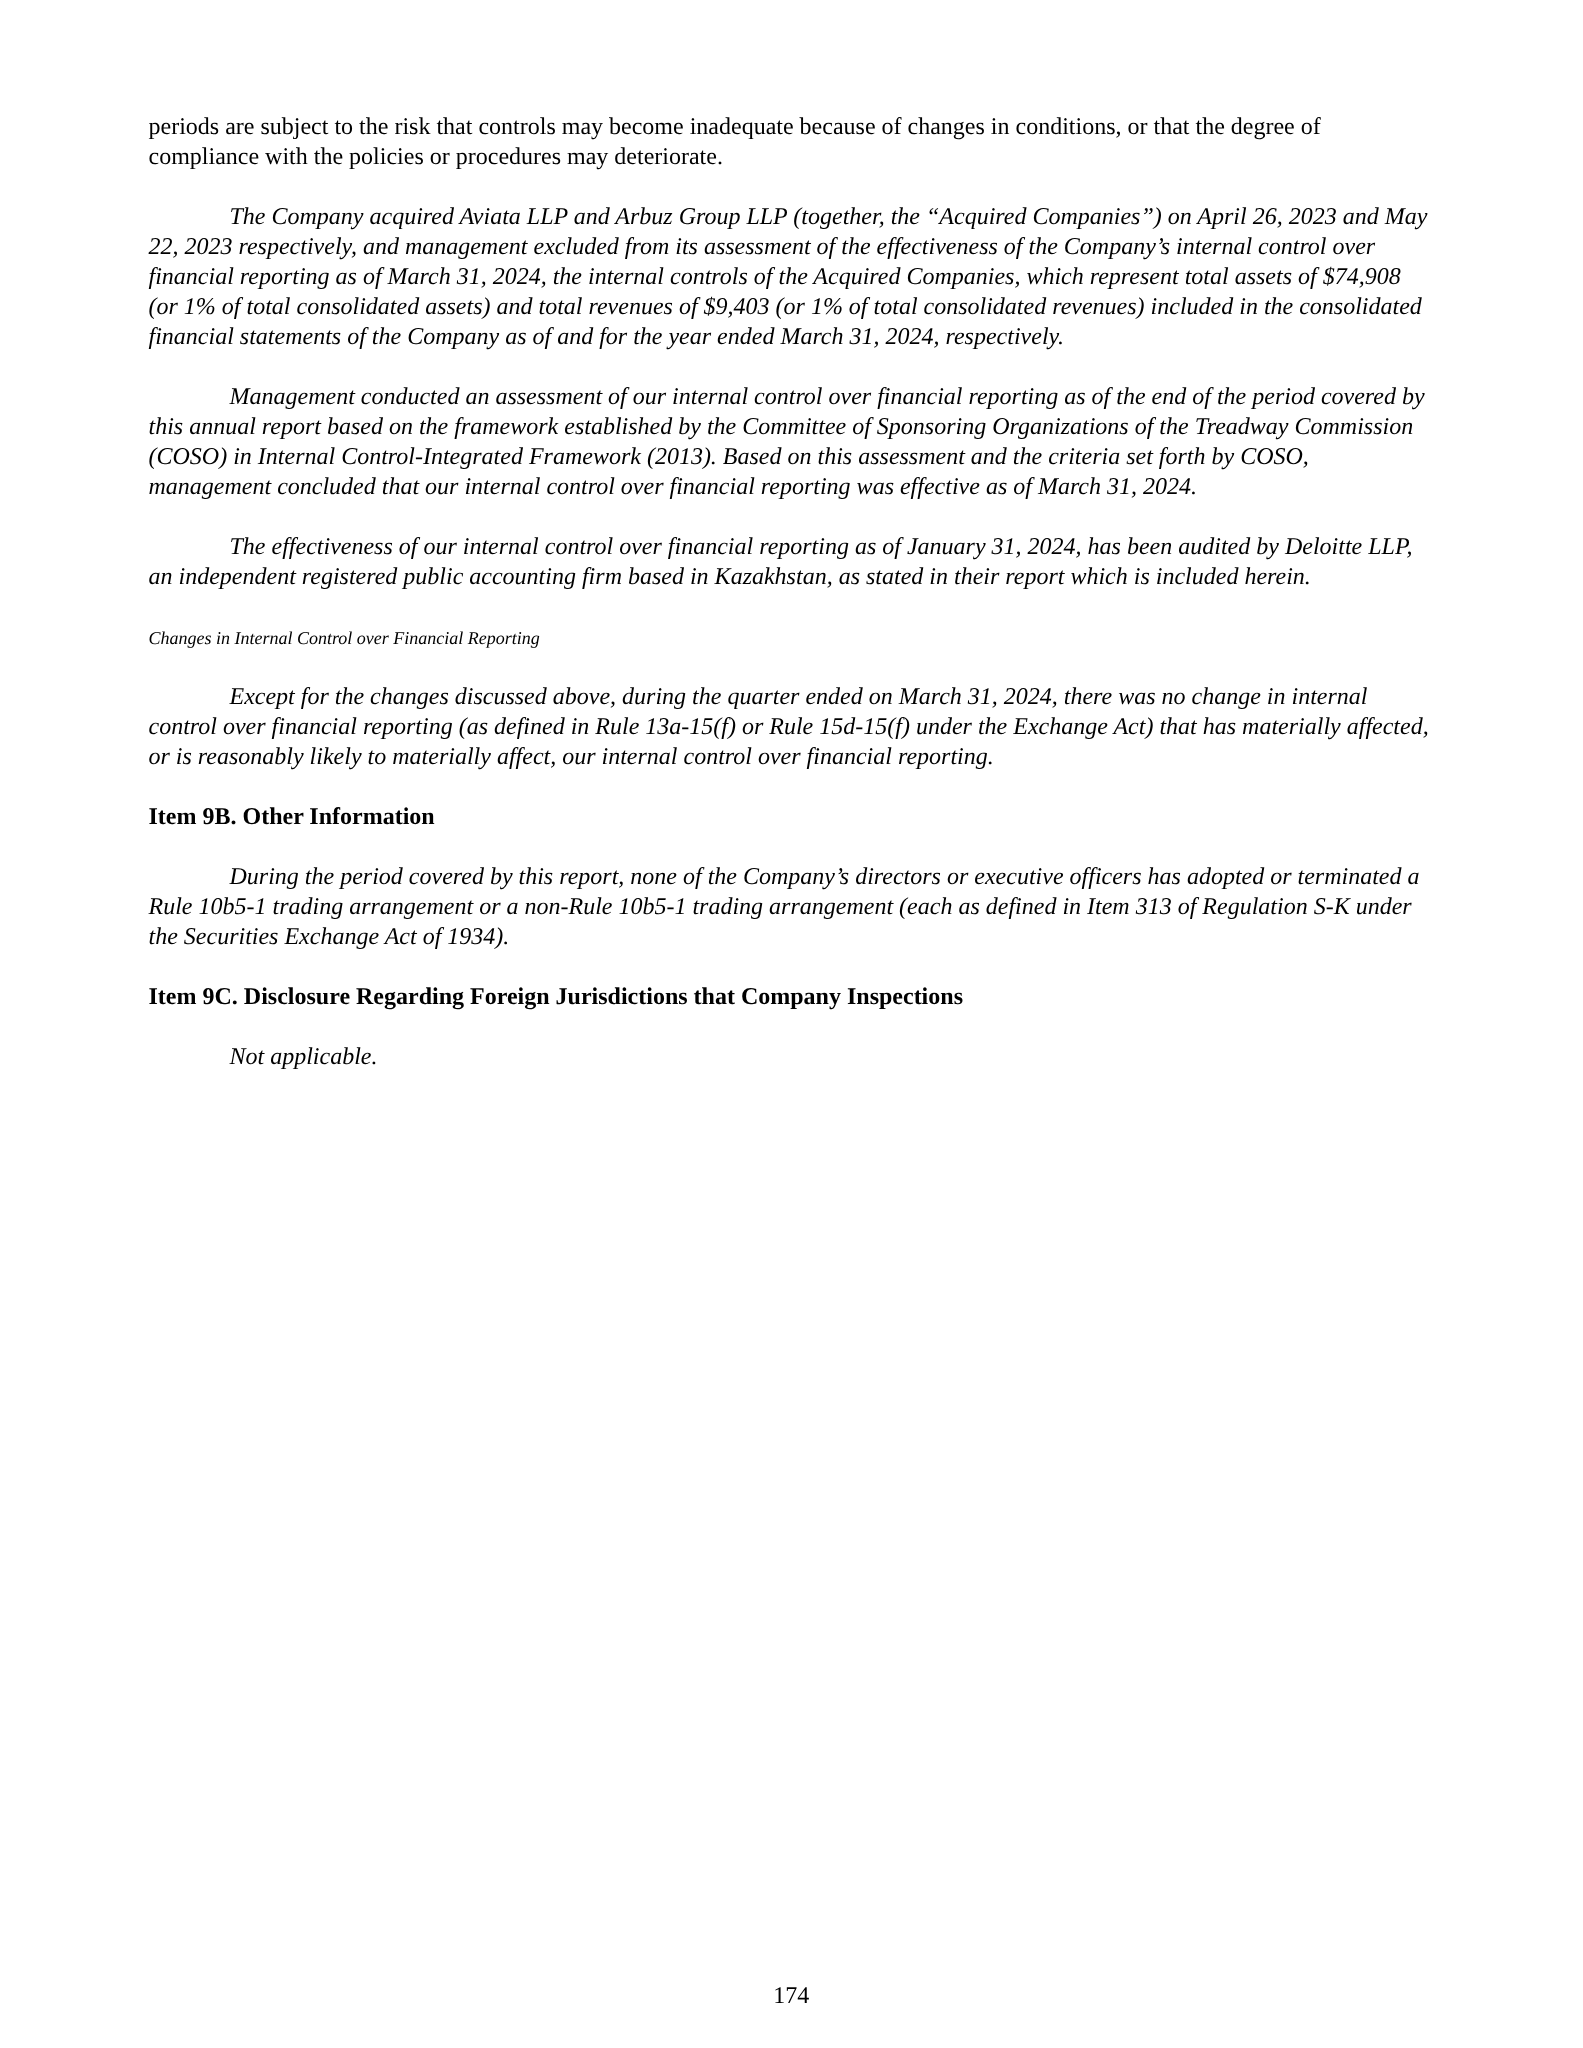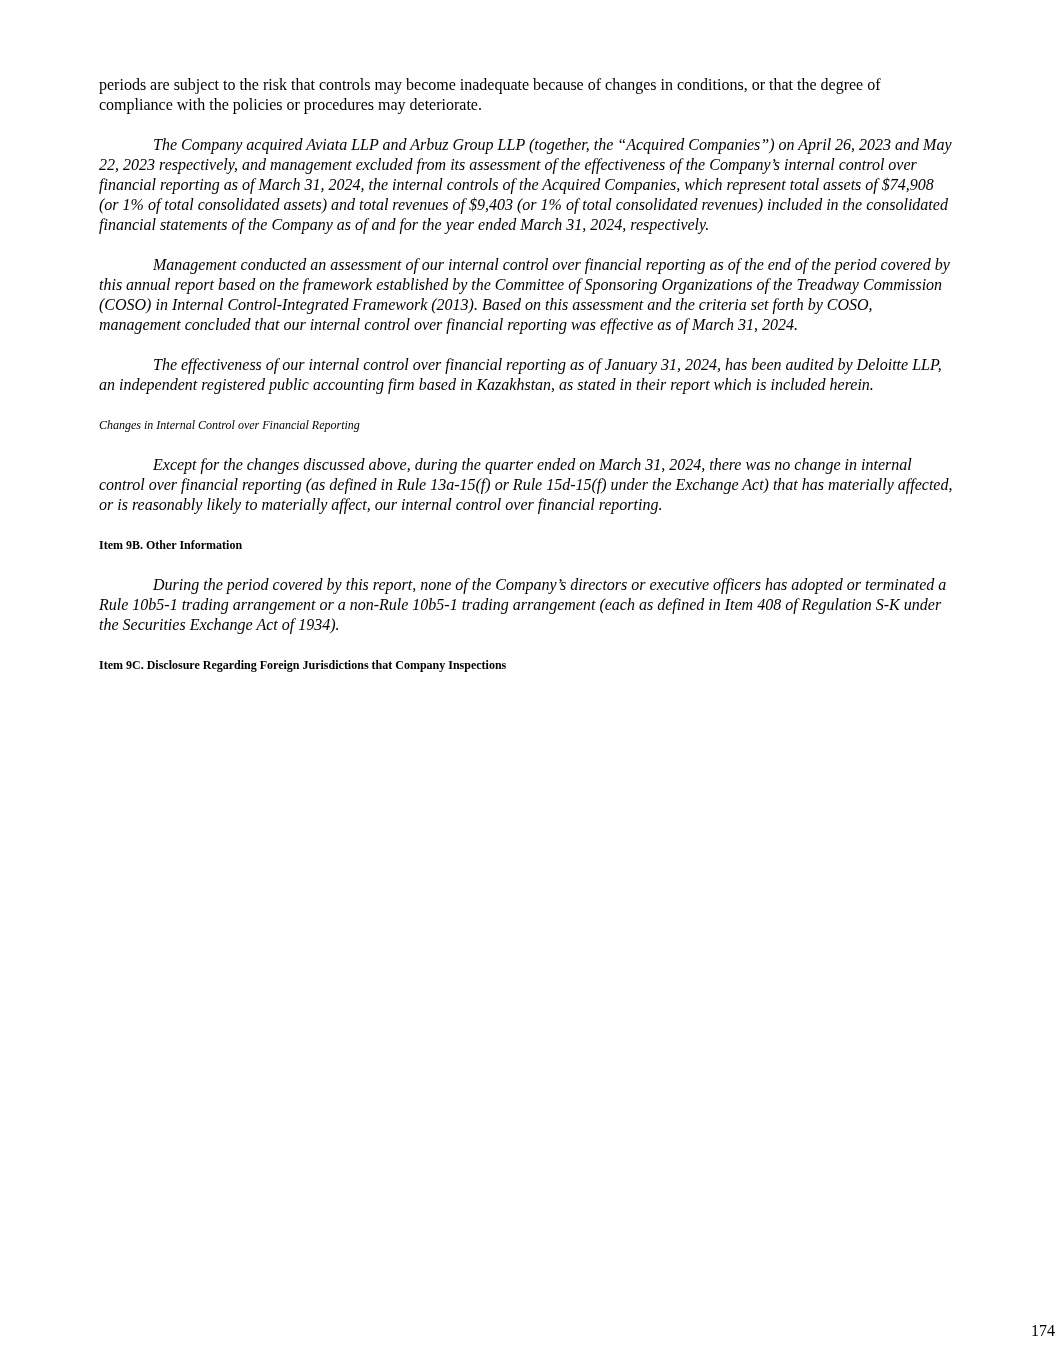--- a/index.html
+++ b/index.html
@@ -32,31 +32,31 @@
     font-style: italic;
   }
   .heading-italic {
     font-size: 12px;
     line-height: 20px;
     font-style: italic;
     font-weight: normal;
     margin: 0 0 20px 0;
   }
   .heading-bold {
-    font-size: 12px;
+    font-size: 16px;
     line-height: 20px;
     font-weight: bold;
     margin: 0 0 20px 0;
   }
   .page-footer {
     position: absolute;
     left: 0;
     bottom: 24px;
     width: 1055px;
-    text-align: right;
+    text-align: center;
     font-size: 16px;
     line-height: 20px;
   }
 </style>
 </head>
 <body>
 
 <div class="page">
 
   <p class="para">periods are subject to the risk that controls may become inadequate because of changes in conditions, or that the degree of compliance with the policies or procedures may deteriorate.</p>
@@ -66,20 +66,21 @@
   <p class="para indent">Management conducted an assessment of our internal control over financial reporting as of the end of the period covered by this annual report based on the framework established by the Committee of Sponsoring Organizations of the Treadway Commission (COSO) in Internal Control-Integrated Framework (2013). Based on this assessment and the criteria set forth by COSO, management concluded that our internal control over financial reporting was effective as of March 31, 2024.</p>
 
   <p class="para indent">The effectiveness of our internal control over financial reporting as of January 31, 2024, has been audited by Deloitte LLP, an independent registered public accounting firm based in Kazakhstan, as stated in their report which is included herein.</p>
 
   <h3 class="heading-italic">Changes in Internal Control over Financial Reporting</h3>
 
   <p class="para indent">Except for the changes discussed above, during the quarter ended on March 31, 2024, there was no change in internal control over financial reporting (as defined in Rule 13a-15(f) or Rule 15d-15(f) under the Exchange Act) that has materially affected, or is reasonably likely to materially affect, our internal control over financial reporting.</p>
 
   <h3 class="heading-bold">Item 9B. Other Information</h3>
 
-  <p class="para indent">During the period covered by this report, none of the Company’s directors or executive officers has adopted or terminated a Rule 10b5-1 trading arrangement or a non-Rule 10b5-1 trading arrangement (each as defined in Item 408 of Regulation S-K under the Securities Exchange Act of 1934).</p>
+  <p class="para indent">During the period covered by this report, none of the Company’s directors or executive officers has adopted or terminated a Rule 10b5-1 trading arrangement or a non-Rule 10b5-1 trading arrangement (each as defined in Item 313 of Regulation S-K under the Securities Exchange Act of 1934).</p>
 
   <h3 class="heading-bold">Item 9C. Disclosure Regarding Foreign Jurisdictions that Company Inspections</h3>
 
+  <p class="para indent">Not applicable.</p>
 
   <div class="page-footer">174</div>
 
 </div>
 
 </body></html>

